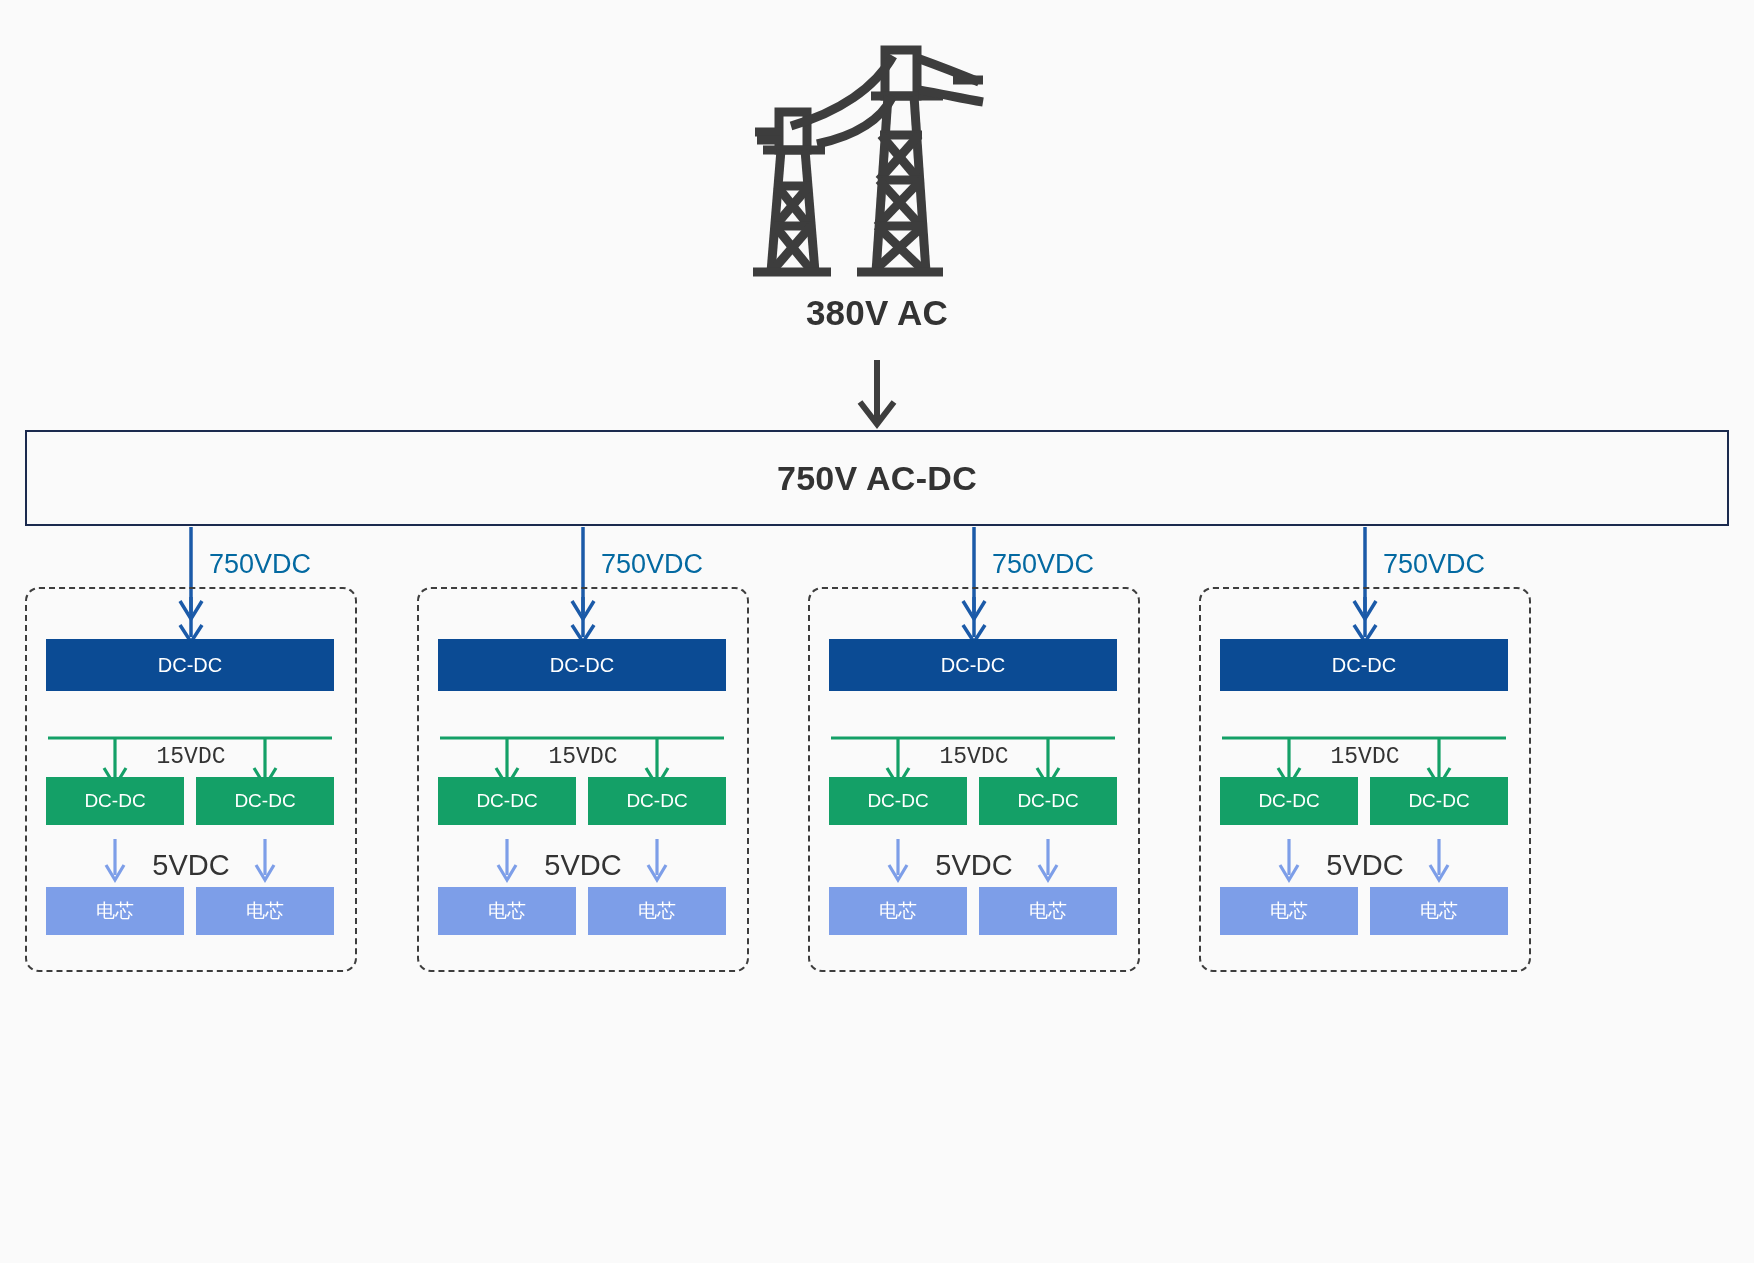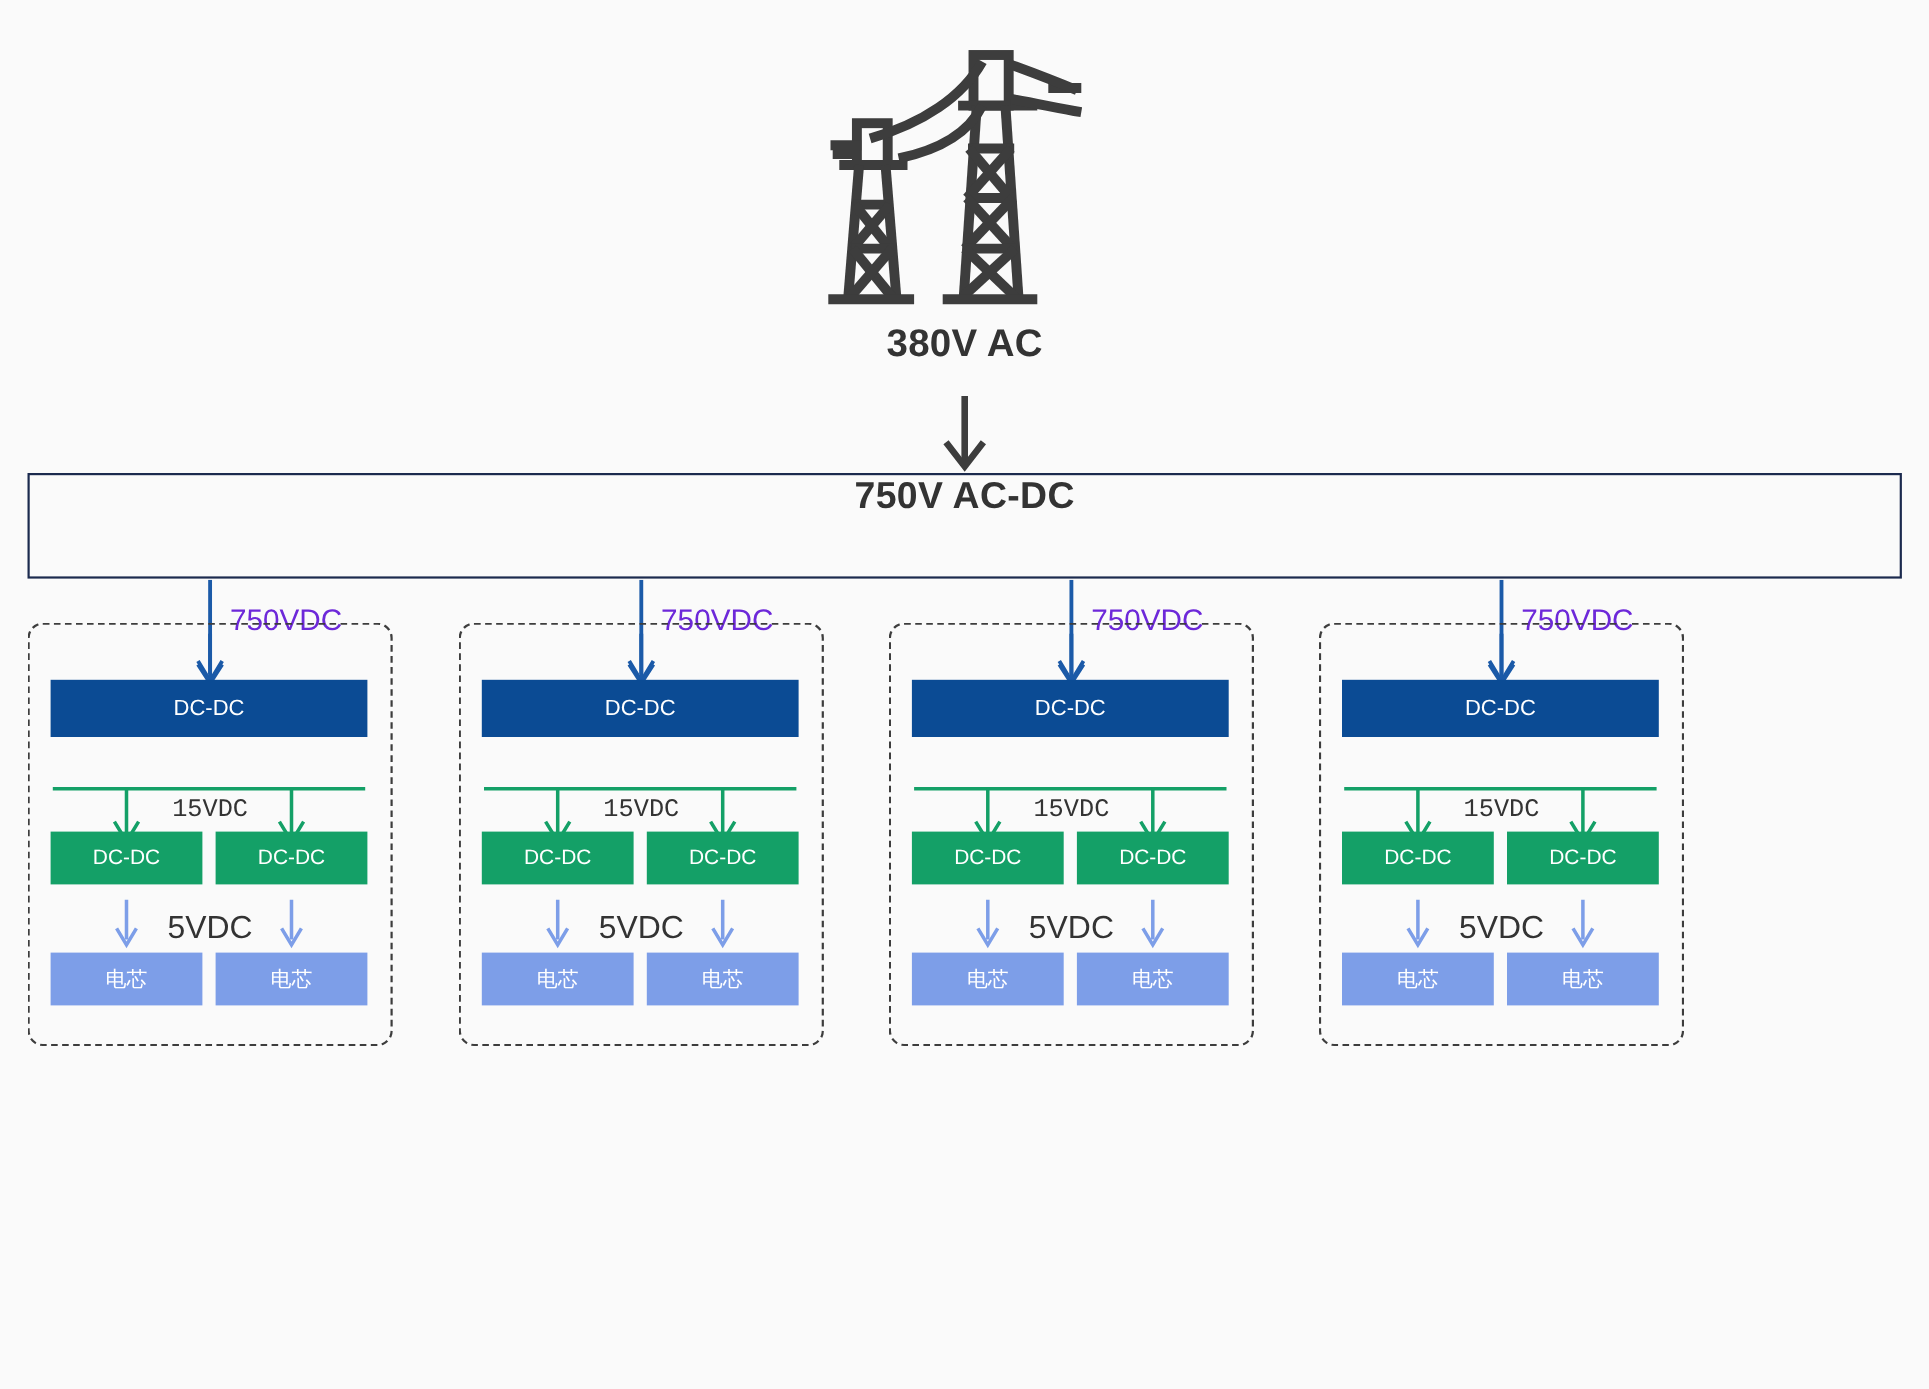--- a/index.html
+++ b/index.html
@@ -54,49 +54,50 @@
   #acdc-bar {
     position: absolute;
     left: 25px;
     top: 430px;
     width: 1704px;
     height: 96px;
     box-sizing: border-box;
     border: 2px solid #1b2a4e;
     background: #fafafa;
     display: flex;
+    align-items: center;
     justify-content: center;
   }
   #acdc-label {
     font-size: 34px;
     font-weight: 700;
     color: #333333;
     letter-spacing: 0.3px;
   }
 
   
   .feeder {
     position: absolute;
     top: 527px;
     width: 60px;
     height: 100px;
   }
   .feeder-label {
     position: absolute;
     top: 549px;
     font-size: 27px;
-    color: #6d28d9;
+    color: #0369a1;
     white-space: nowrap;
     text-align: center;
   }
 
   
   .group {
     position: absolute;
-    top: 566px;
+    top: 587px;
     width: 332px;
     height: 385px;
     box-sizing: border-box;
     border: 2.5px dashed #3d3d3d;
     border-radius: 14px;
     background: transparent;
   }
 
   
   .grp-arrow-in {

